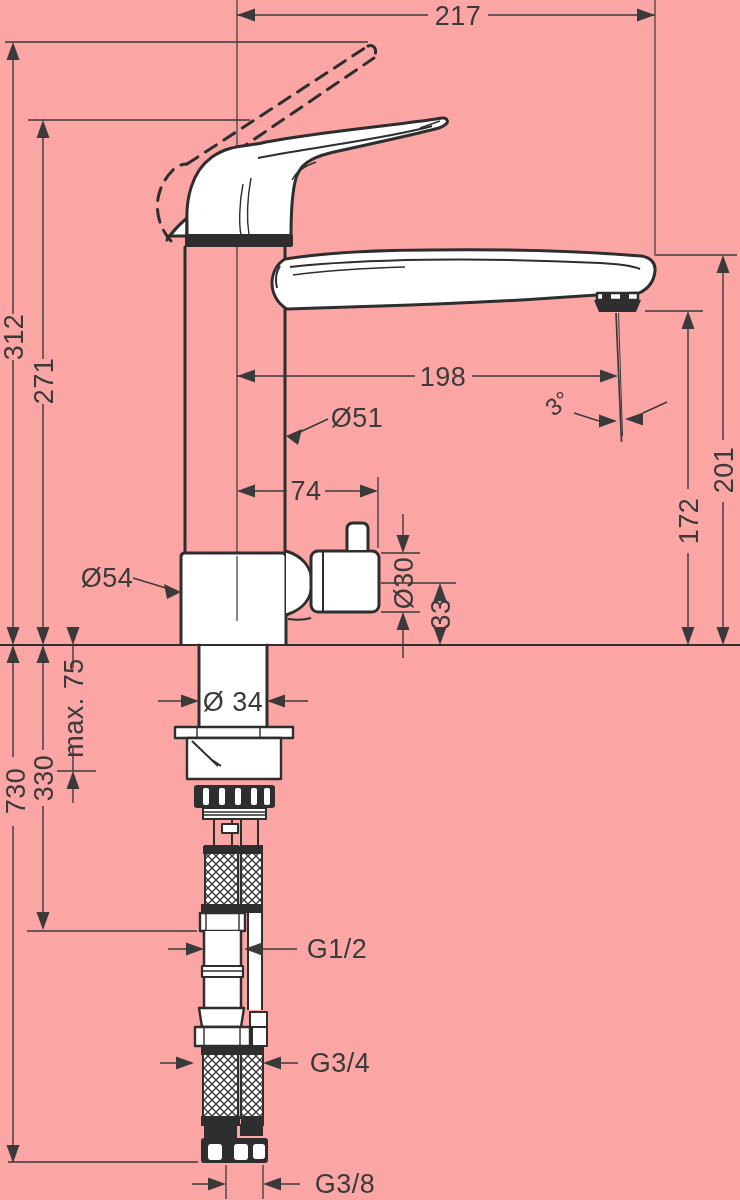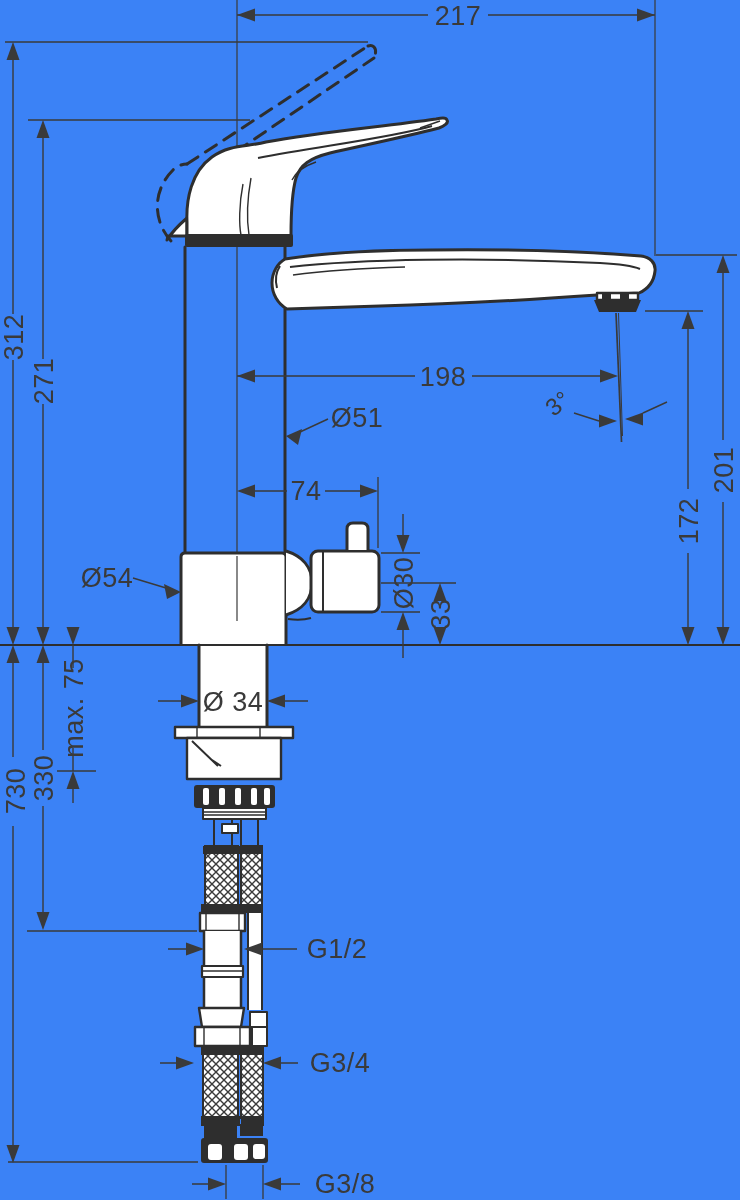--- a/index.html
+++ b/index.html
@@ -1,16 +1,16 @@
 <!DOCTYPE html>
 <html><head>
 <meta charset="utf-8">
 <style>
   html,body{margin:0;padding:0;background:#ffffff;}
-  .stage{position:relative;width:740px;height:1200px;background:#3b82f6;overflow:hidden;
+  .stage{position:relative;width:740px;height:1200px;background:#fca5a5;overflow:hidden;
          font-family:"Liberation Sans", sans-serif;}
   svg{display:block;}
   text{font-family:"Liberation Sans", sans-serif;font-size:27px;fill:#3a3a3a;letter-spacing:.5px;}
   .thin{stroke:#3a3a3a;stroke-width:1.3;fill:none;}
   .axis{stroke:#3a3a3a;stroke-width:1.2;fill:none;}
   .dim{stroke:#3a3a3a;stroke-width:1.4;fill:none;}
   .arr{fill:#3a3a3a;stroke:none;}
   .obj{stroke:#2e2e2e;stroke-width:3;fill:none;stroke-linecap:round;stroke-linejoin:round;}
   .objf{stroke:#2e2e2e;stroke-width:3;fill:#ffffff;stroke-linejoin:round;}
   .obj2{stroke:#2e2e2e;stroke-width:2;fill:none;}

